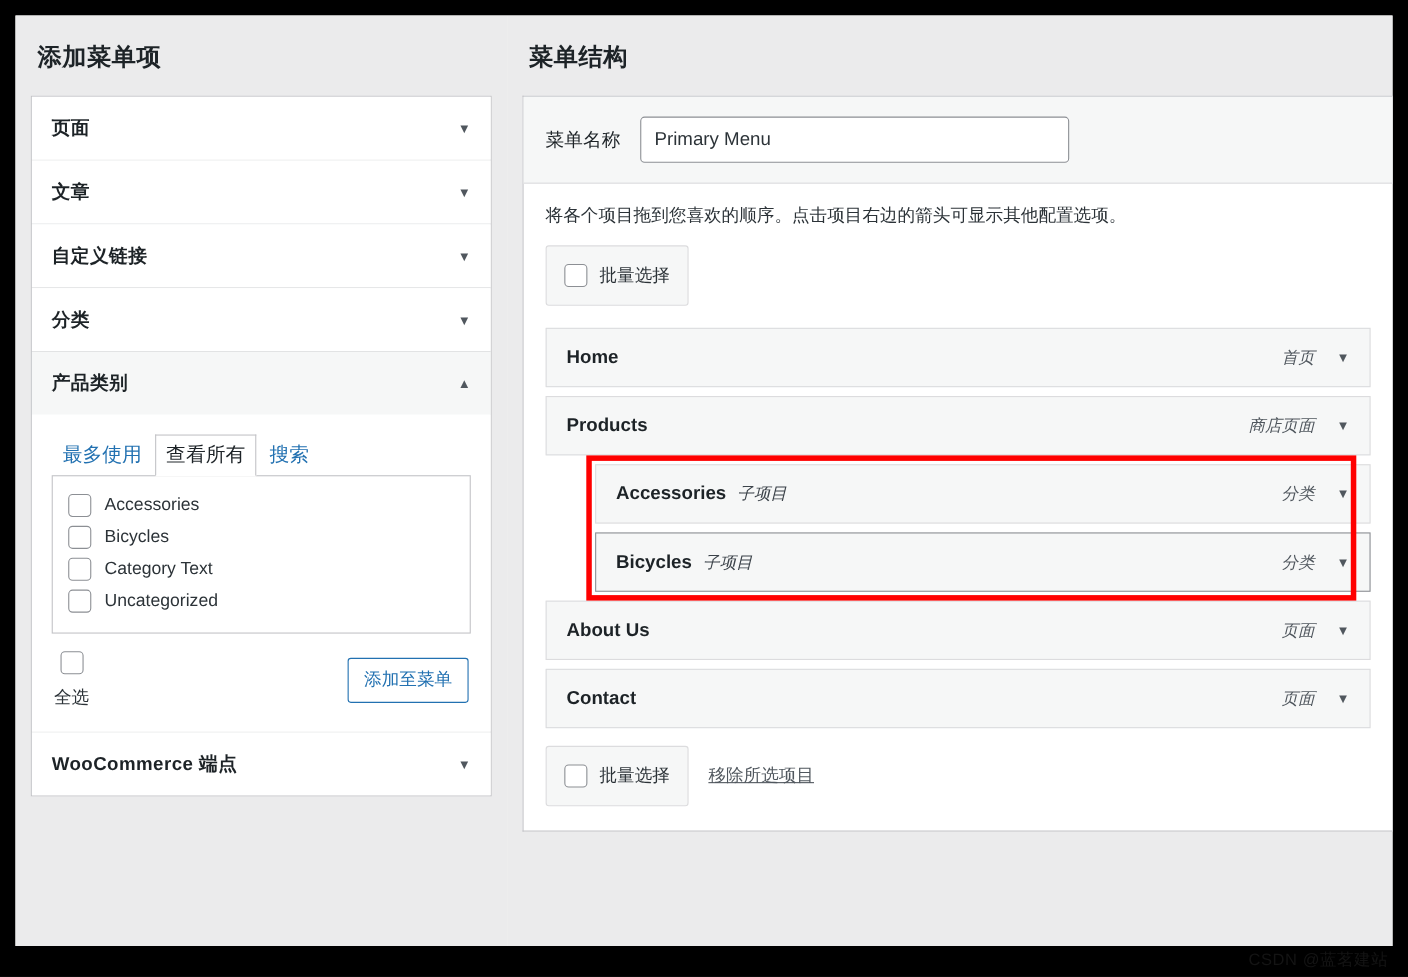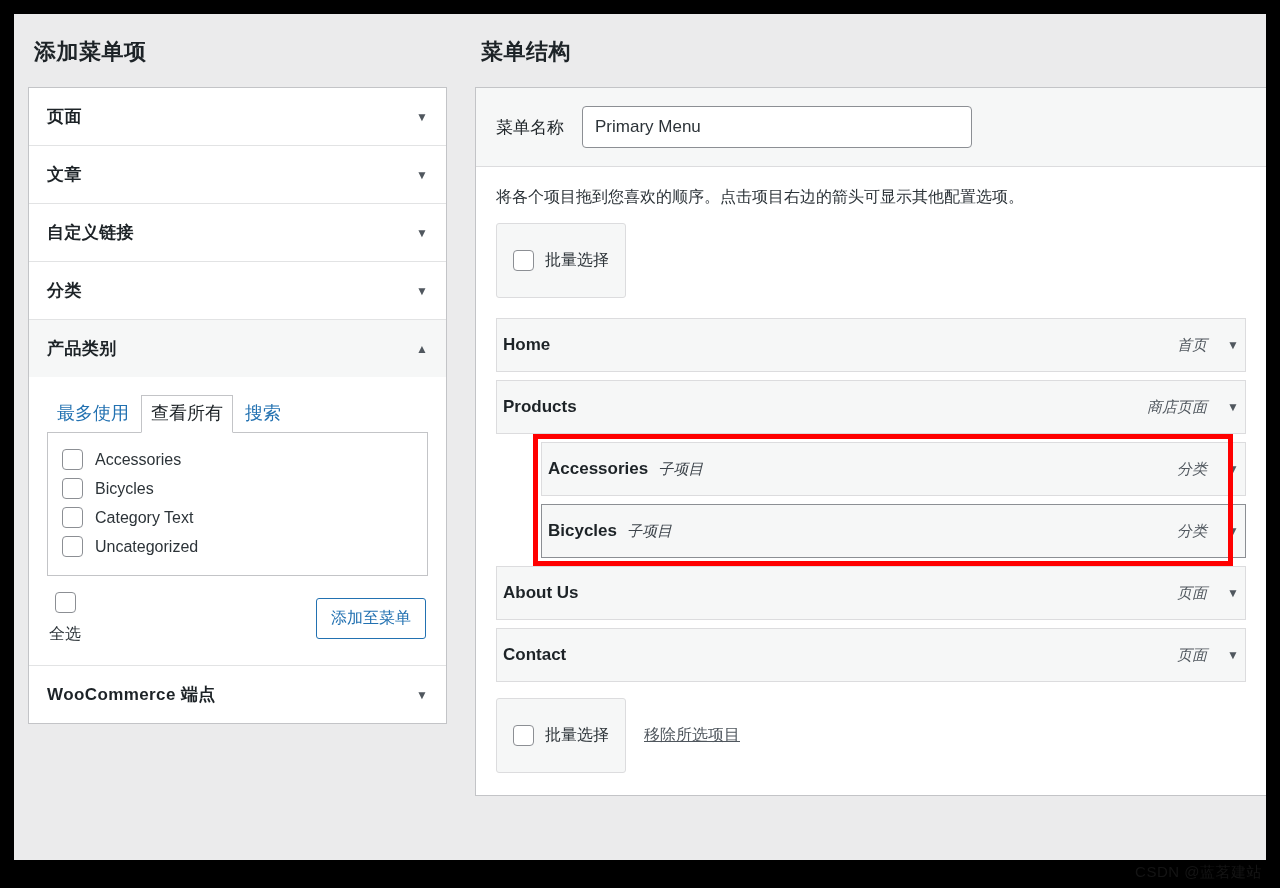--- a/index.html
+++ b/index.html
@@ -182,33 +182,33 @@
     line-height: 1.5;
     margin-bottom: 14px;
   }
   .bulk-btn {
     display: inline-flex;
     align-items: center;
     gap: 11px;
     background: #f6f7f7;
     border: 1px solid #dcdcde;
     border-radius: 3px;
-    padding: 26px 16px;
+    padding: 16px 16px;
     cursor: pointer;
   }
   .bulk-btn .lbl { font-size: 16px; color: #2c3338; }
 
   .menu-items { margin-top: 20px; position: relative; }
   .mi {
     background: #f6f7f7;
     border: 1px solid #dcdcde;
     display: flex;
     align-items: center;
     justify-content: space-between;
-    padding: 16px 6px;
+    padding: 16px 18px;
     margin-bottom: 8px;
     cursor: move;
   }
   .mi.emph { border: 1px solid #8c8f94; }
   .mi.depth1 { margin-left: 45px; }
   .mi .left-part { display: flex; align-items: baseline; gap: 10px; }
   .mi .title {
     font-size: 17px;
     font-weight: bold;
     color: #1d2327;

